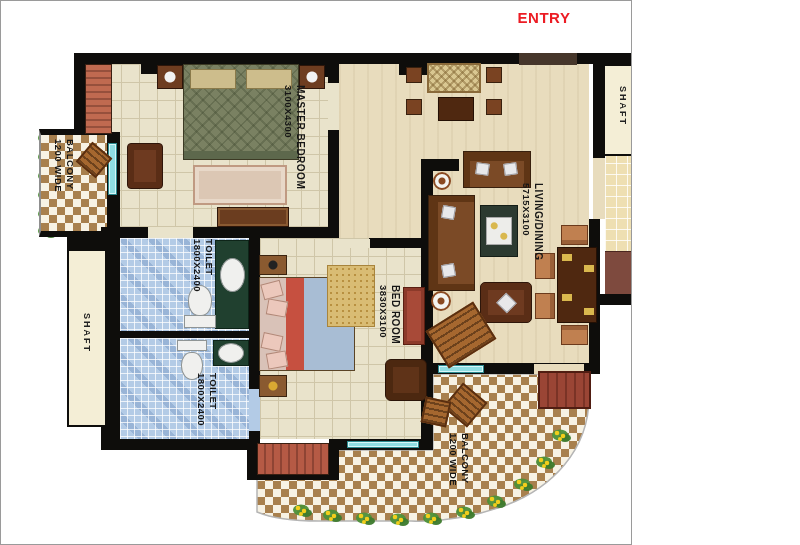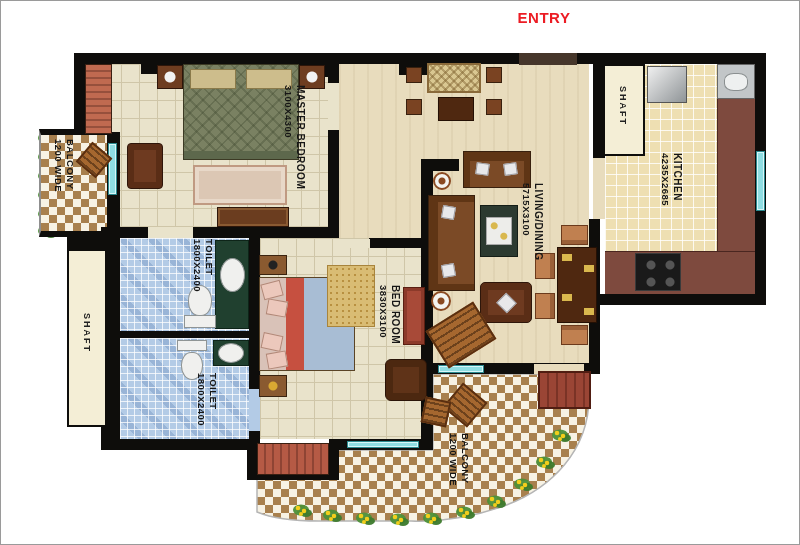--- a/index.html
+++ b/index.html
@@ -1,16 +1,16 @@
 <!DOCTYPE html>
 <html><head>
 <meta charset="utf-8">
 <style>
   html,body{margin:0;padding:0;background:#fff;}
-  .plan{position:relative;width:800px;height:545px;background:#fff;border:1px solid #9a9a9a;box-sizing:border-box;overflow:hidden;font-family:"Liberation Sans",sans-serif;}
+  .plan{position:relative;width:632px;height:545px;background:#fff;border:1px solid #9a9a9a;box-sizing:border-box;overflow:hidden;font-family:"Liberation Sans",sans-serif;}
   .layer{position:absolute;left:0;top:0;width:800px;height:545px;}
   .floors{z-index:1}.svg-under{z-index:2}.objects{z-index:3}.labels{z-index:5}
   .plan div{position:absolute;box-sizing:border-box;}
   .wall{background:#0e0d0b;}
   .floor-tile{background-color:#e9e3cb;background-image:linear-gradient(#cfc6a8 1px,transparent 1px),linear-gradient(90deg,#cfc6a8 1px,transparent 1px);background-size:18px 18px;}
   .floor-living{background-color:#e8dcbd;background-image:repeating-linear-gradient(90deg,rgba(120,95,50,.07) 0 2px,transparent 2px 14px);}
   .floor-mosaic{background-color:#b3cbe6;background-image:linear-gradient(rgba(255,255,255,.75) 1px,transparent 1px),linear-gradient(90deg,rgba(255,255,255,.75) 1px,transparent 1px),repeating-linear-gradient(45deg,rgba(60,100,160,.22) 0 7px,transparent 7px 21px);background-size:7px 7px,7px 7px,auto;}
   .floor-kitchen{background-color:#eedfb2;background-image:linear-gradient(rgba(255,255,255,.8) 1px,transparent 1px),linear-gradient(90deg,rgba(255,255,255,.8) 1px,transparent 1px);background-size:11px 11px;}
   .checker{background:repeating-conic-gradient(#a8804e 0 25%,#f7f2e4 0 50%) 0 0/16px 16px;}
   .shaft-box{background:#f4eed6;border:2px solid #0e0d0b;}

